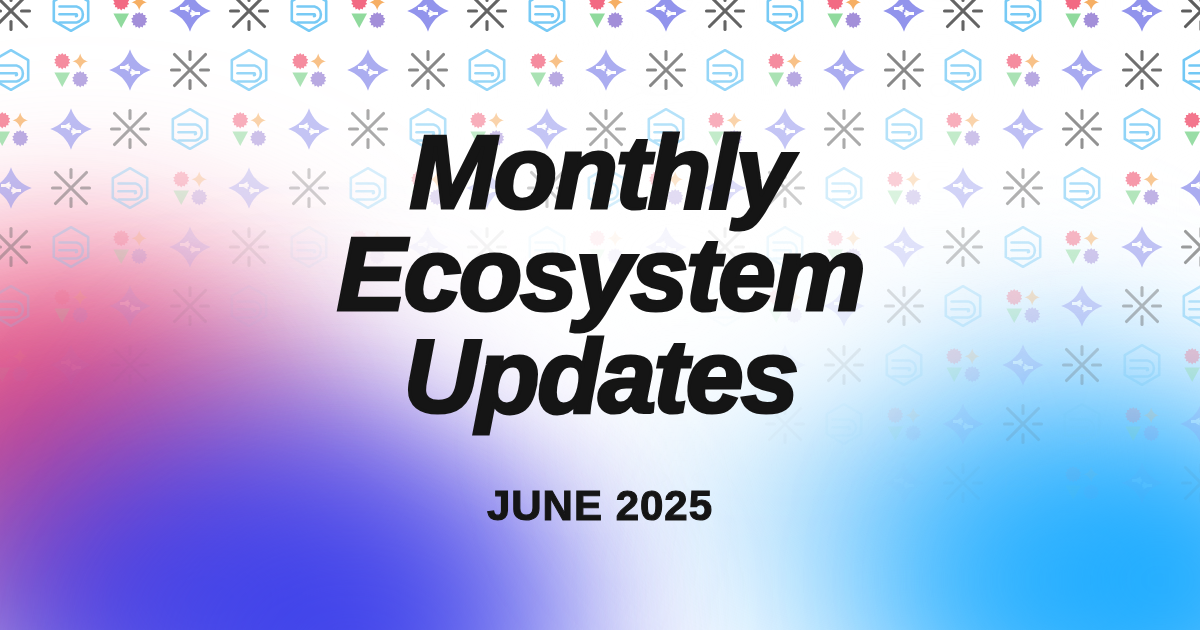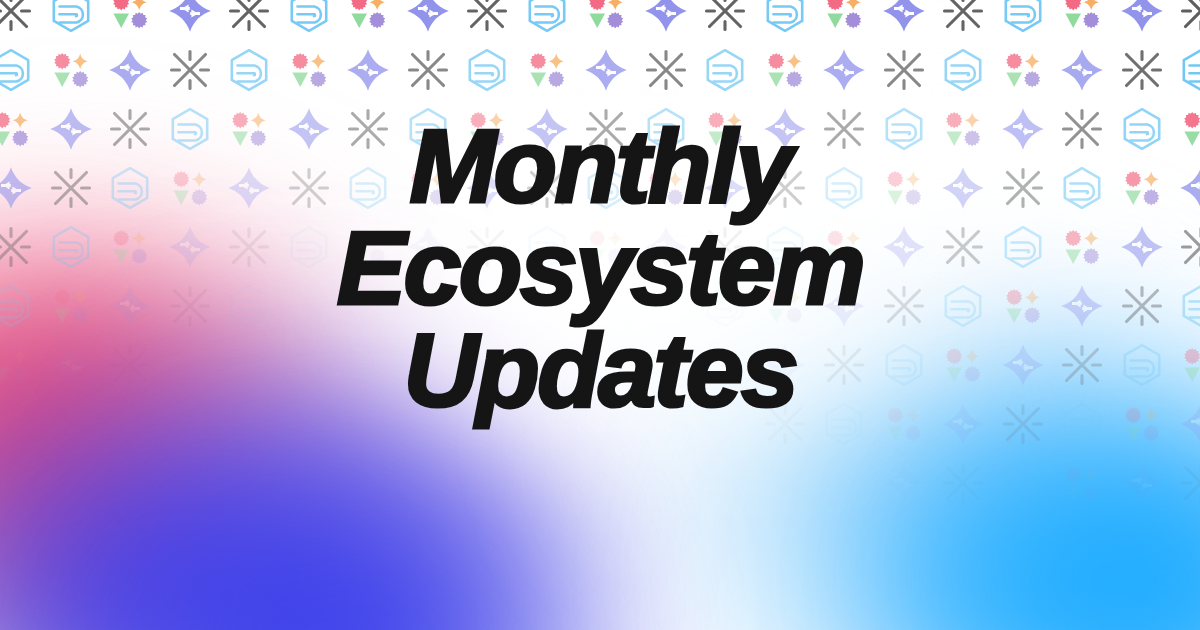--- a/index.html
+++ b/index.html
@@ -105,21 +105,21 @@
   
   #text-block {
     position: absolute;
     left: 0; right: 0;
     top: 0;
     width: 1200px;
     text-align: center;
     z-index: 5;
   }
   #headline {
-    margin: 12px;
+    margin: 18px;
     padding-top: 104px;
     color: #151515;
     font-family: "Liberation Sans", sans-serif;
     font-weight: 700;
     font-style: italic;
     font-size: 104px;
     line-height: 0.98;
     letter-spacing: -2.5px;
     -webkit-text-stroke: 3.2px #151515;
     white-space: pre-line;
@@ -1632,15 +1632,16 @@
             <line x1="33.5" y1="23" x2="41.5" y2="23"></line>
           </g>
         </svg>
       </div>
     </div>
 
   <div id="text-block">
     <h1 id="headline">Monthly
 Ecosystem
 Updates</h1>
+    <div id="subtitle">JUNE 2025</div>
   </div>
 
 </div>
 
 </body></html>

